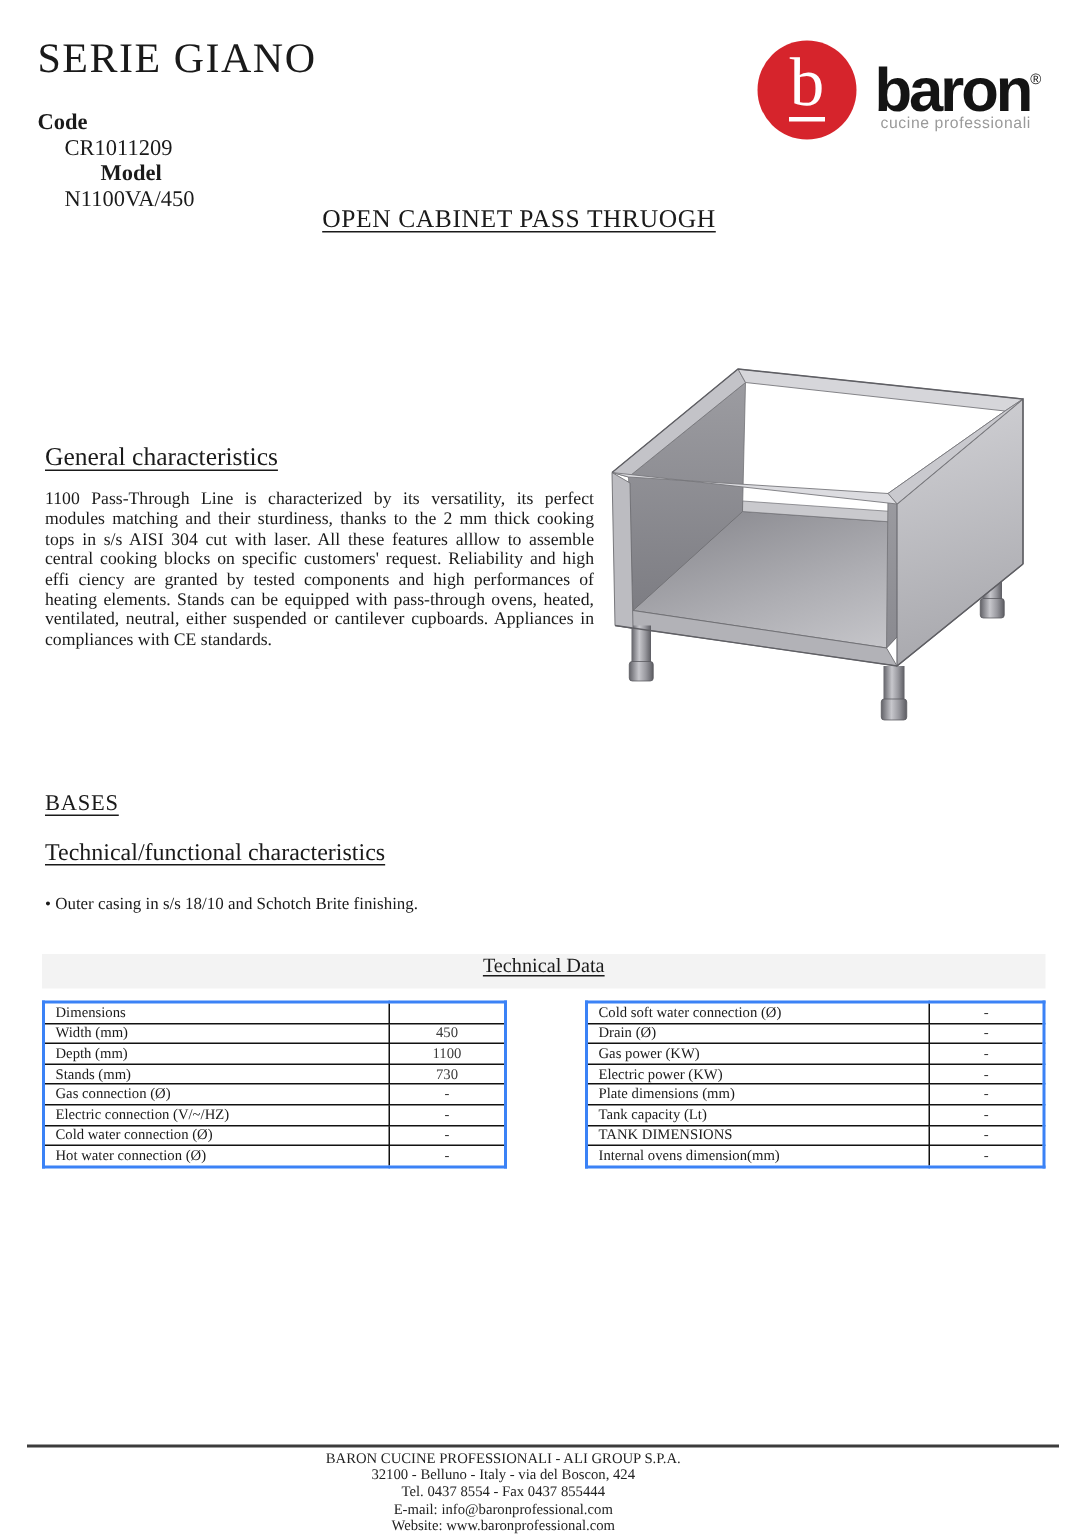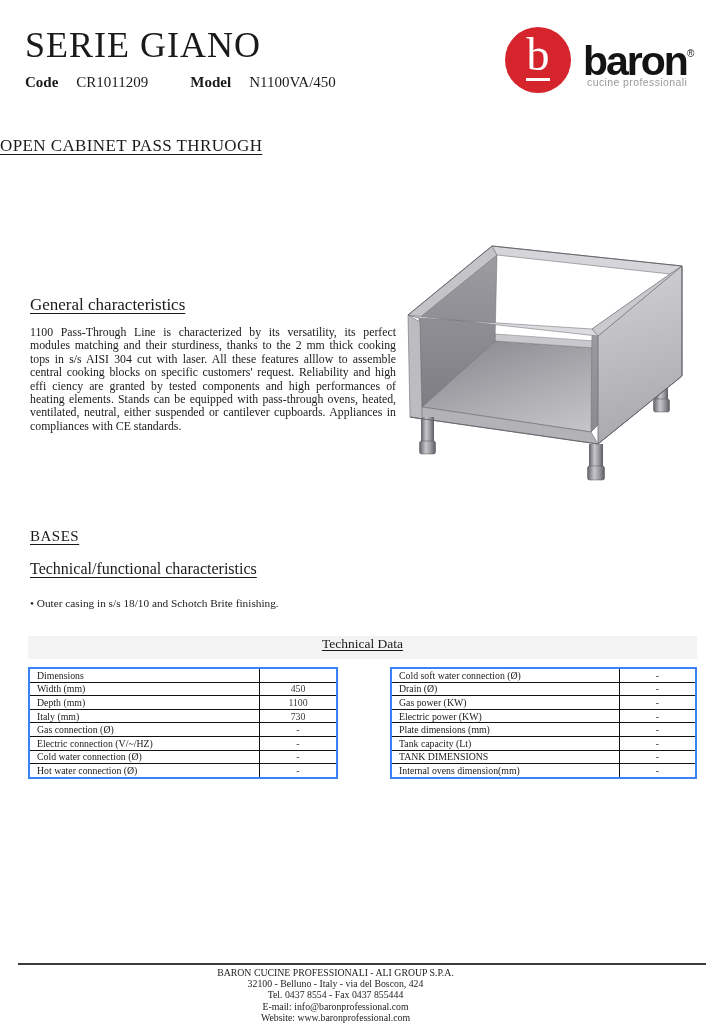--- a/index.html
+++ b/index.html
@@ -1,39 +1,39 @@
 <!DOCTYPE html>
 <html><head>
 <meta charset="utf-8">
 <style>
   html,body{margin:0;padding:0;background:#e8e8e8;}
   .page{position:relative;width:724px;height:1024px;background:#ffffff;margin:0 auto;
         font-family:"Liberation Serif", serif;color:#1a1a1a;overflow:hidden;}
   .abs{position:absolute;}
 
   
-  .doc-h1{left:25px;top:24px;font-size:36px;letter-spacing:1px;font-weight:400;}
-  .codeline{left:25px;top:74px;font-size:15px;display:flex;gap:0;}
+  .doc-h1{left:25px;top:24px;font-size:28px;letter-spacing:1px;font-weight:400;}
+  .codeline{left:25px;top:74px;font-size:15px;display:flex;gap:0;flex-direction:column;}
   .codeline .lbl{font-weight:700;}
   .codeline .val{margin-left:18px;}
   .codeline .lbl2{font-weight:700;margin-left:42px;}
 
   
   .logo-circle{left:505px;top:27px;width:66px;height:66px;border-radius:50%;
                display:flex;align-items:center;justify-content:center;flex-direction:column;}
   .logo-b{color:#fff;font-size:46px;line-height:40px;font-family:"Liberation Serif",serif;margin-top:-4px;}
   .logo-underline{width:24px;height:3px;background:#fff;margin-top:3px;}
   .brand-word{left:583px;top:33px;font-family:"Liberation Sans",sans-serif;font-weight:700;
               font-size:41px;letter-spacing:-2px;color:#141414;line-height:42px;}
   .brand-reg{font-size:10px;font-weight:400;vertical-align:18px;letter-spacing:0;}
   .brand-tagline{left:587px;top:76px;font-family:"Liberation Sans",sans-serif;font-size:10.5px;
                  color:#9a9a9a;letter-spacing:0.4px;}
 
   
-  .doc-title{left:0;top:136px;width:692px;text-align:left;font-size:17px;letter-spacing:0.4px;
+  .doc-title{left:0;top:136px;width:692px;text-align:center;font-size:17px;letter-spacing:0.4px;
              text-decoration:underline;text-underline-offset:3px;}
 
   
   .sec-heading{text-decoration:underline;text-underline-offset:3px;}
   .h-general{left:30px;top:295px;font-size:17px;}
   .para{left:30px;top:326px;width:366px;font-size:11.8px;line-height:13.4px;text-align:justify;}
   .h-bases{left:30px;top:528px;font-size:15px;letter-spacing:0.5px;}
   .h-techfunc{left:30px;top:560px;font-size:16px;}
   .bullet{left:30px;top:597px;font-size:11.3px;}
 
@@ -157,21 +157,21 @@
         </tr>
       <tr>
           <td class="lbl">Width (mm)</td>
           <td class="val">450</td>
         </tr>
       <tr>
           <td class="lbl">Depth (mm)</td>
           <td class="val">1100</td>
         </tr>
       <tr>
-          <td class="lbl">Italy (mm)</td>
+          <td class="lbl">Stands (mm)</td>
           <td class="val">730</td>
         </tr>
       <tr>
           <td class="lbl">Gas connection (Ø)</td>
           <td class="val">-</td>
         </tr>
       <tr>
           <td class="lbl">Electric connection (V/~/HZ)</td>
           <td class="val">-</td>
         </tr>

